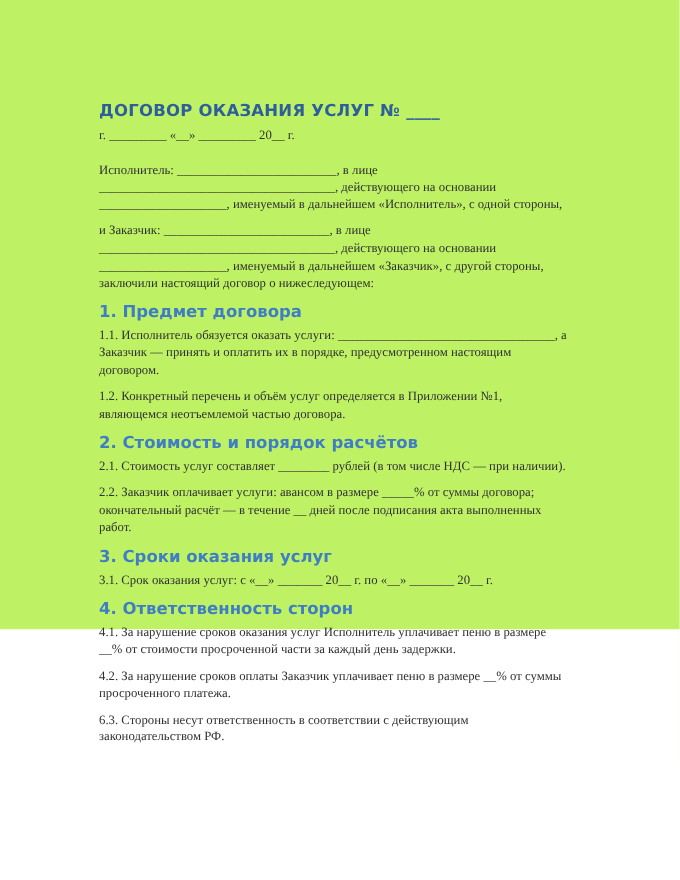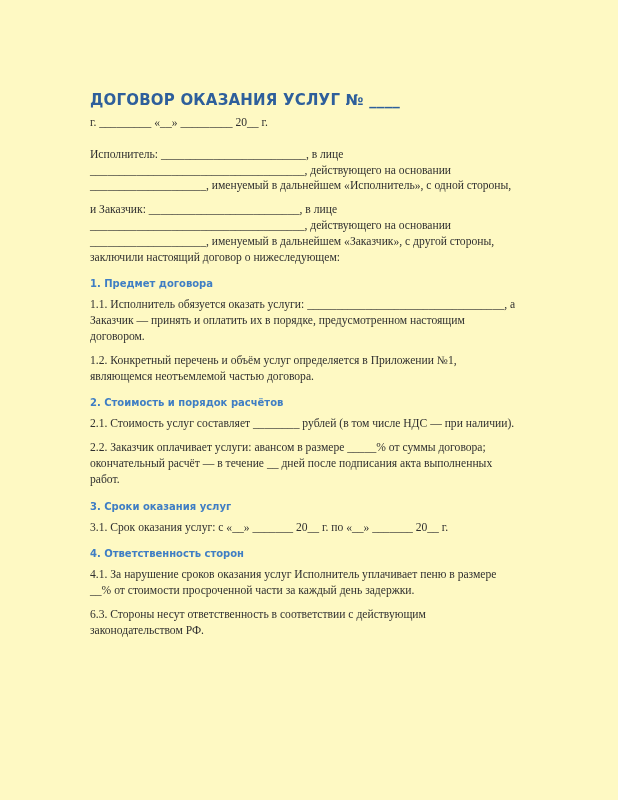--- a/index.html
+++ b/index.html
@@ -8,22 +8,22 @@
     background: #ffffff;
   }
   body {
     width: 618px;
     height: 800px;
     overflow: hidden;
   }
   .page {
     box-sizing: border-box;
     width: 618px;
-    height: 800px;
-    background: #fef9c3;
+    height: 572px;
+    background: #bef264;
     padding: 91px 88px 40px 90px;
     font-family: "Liberation Serif", "DejaVu Serif", serif;
     font-size: 11.6px;
     line-height: 15.8px;
     color: #303030;
   }
   .doc-title {
     font-family: "DejaVu Sans", "Liberation Sans", sans-serif;
     font-weight: bold;
     font-size: 15px;
@@ -36,21 +36,21 @@
     margin: 0 0 16px 0;
     white-space: pre-line;
   }
   .para {
     margin: 0 0 8px 0;
     white-space: pre-line;
   }
   .section-heading {
     font-family: "DejaVu Sans", "Liberation Sans", sans-serif;
     font-weight: bold;
-    font-size: 10px;
+    font-size: 15px;
     line-height: 15px;
     color: #3f7ec4;
     margin: 11px 0 6px 0;
   }
 </style>
 </head>
 <body>
 
 <div class="page">
 
@@ -79,16 +79,18 @@
   <p class="para">2.2. Заказчик оплачивает услуги: авансом в размере _____% от суммы договора;
 окончательный расчёт — в течение __ дней после подписания акта выполненных
 работ.</p>
 
   <h2 class="section-heading">3. Сроки оказания услуг</h2>
   <p class="para">3.1. Срок оказания услуг: с «__» _______ 20__ г. по «__» _______ 20__ г.</p>
 
   <h2 class="section-heading">4. Ответственность сторон</h2>
   <p class="para">4.1. За нарушение сроков оказания услуг Исполнитель уплачивает пеню в размере
 __% от стоимости просроченной части за каждый день задержки.</p>
+  <p class="para">4.2. За нарушение сроков оплаты Заказчик уплачивает пеню в размере __% от суммы
+просроченного платежа.</p>
   <p class="para">6.3. Стороны несут ответственность в соответствии с действующим
 законодательством РФ.</p>
 
 </div>
 
 </body></html>

